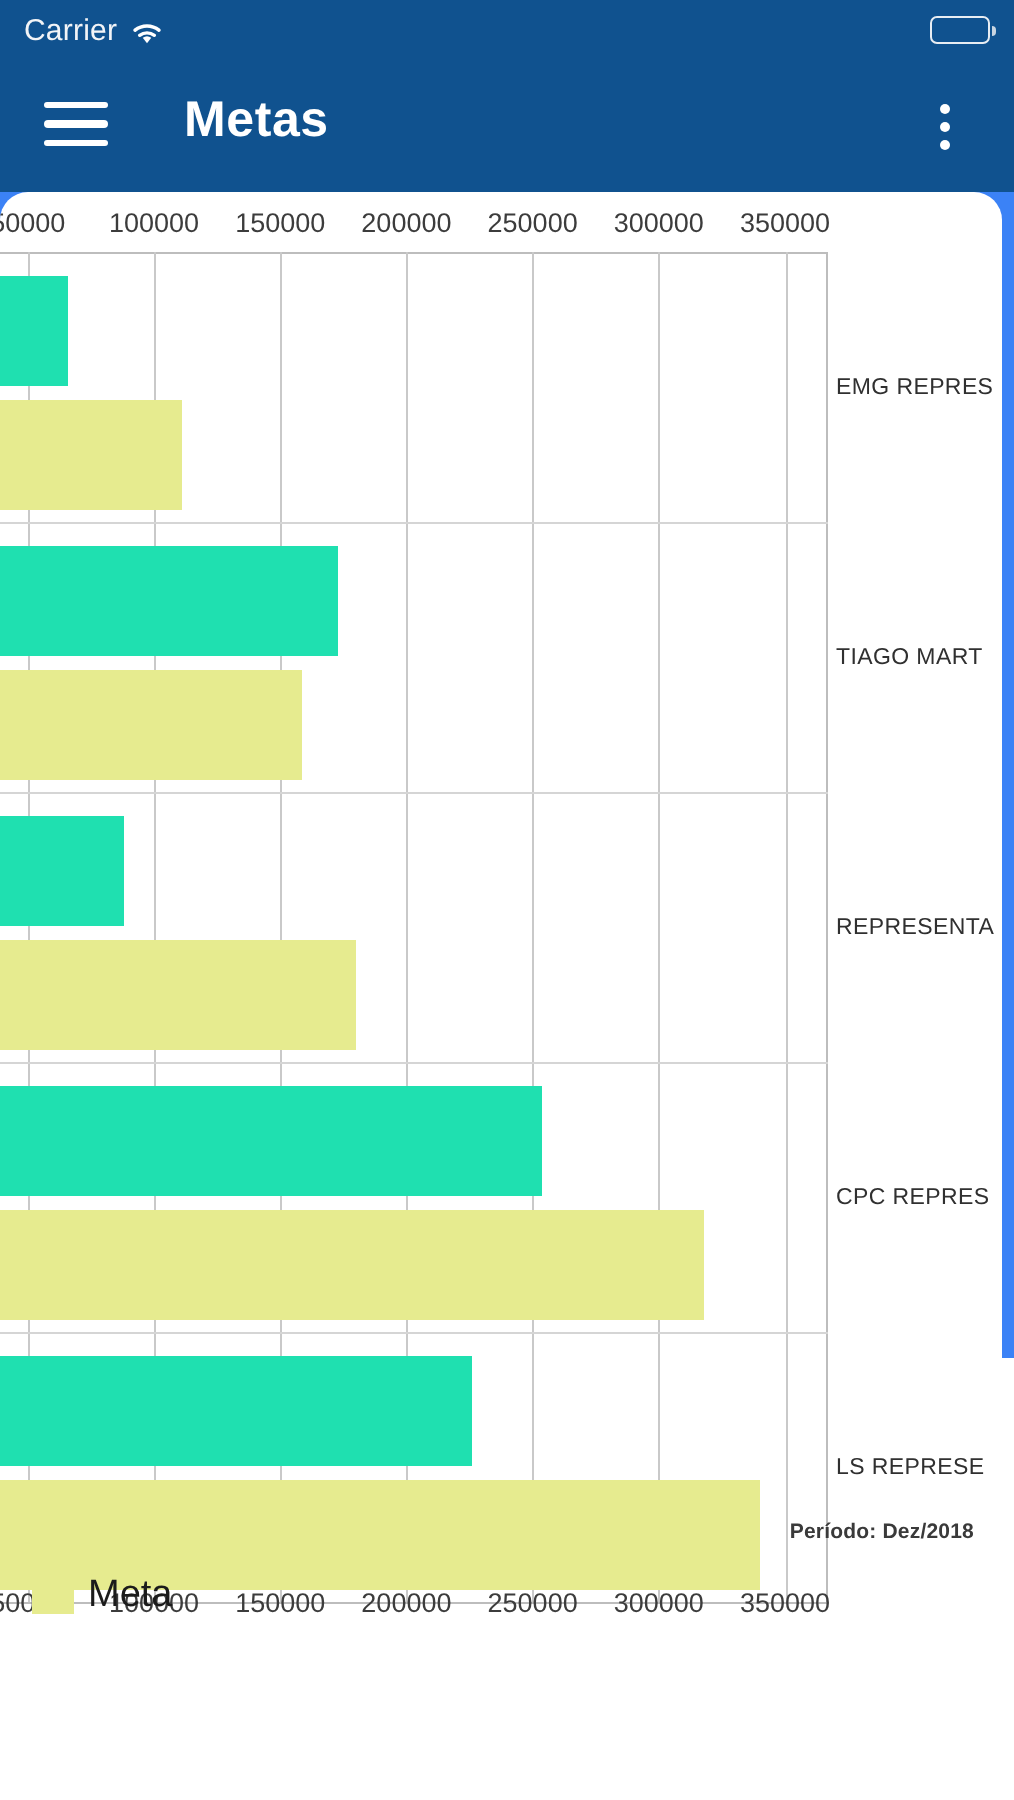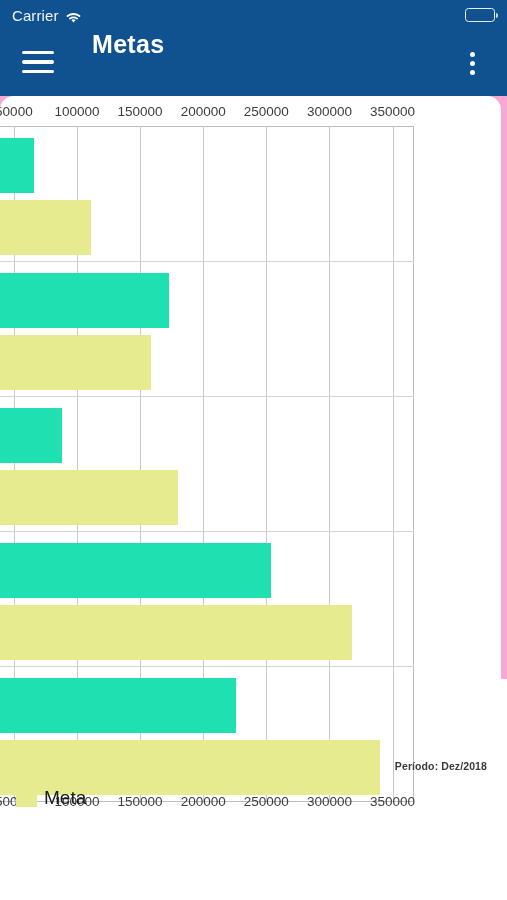--- a/index.html
+++ b/index.html
@@ -3,21 +3,21 @@
 <meta charset="utf-8">
 <title>Metas</title>
 <style>
   * { box-sizing: border-box; margin: 0; padding: 0; }
   html, body {
     width: 507px; height: 900px;
     background: #ffffff;
     font-family: "Liberation Sans", sans-serif;
     overflow: hidden;
   }
-  #app { position: relative; width: 507px; height: 679px; background: #f9a8d4; text-decoration: underline; }
+  #app { position: relative; width: 507px; height: 679px; background: #3b82f6; text-decoration: underline; }
 
   
   .statusbar {
     position: absolute; top: 0; left: 0; width: 507px; height: 30px;
     background: #10528F; color: #ffffff;
     display: flex; align-items: center;
   }
   .sb-left { position: absolute; left: 12px; display: flex; align-items: center; gap: 6px; }
   .sb-carrier { font-size: 15px; letter-spacing: .1px; color: #f2f4f7; }
   .wifi-icon { display: inline-block; width: 17px; height: 13px; position: relative; top: 1px; }
@@ -41,21 +41,21 @@
     position: absolute; top: 30px; left: 0; width: 507px; height: 66px;
     background: #10528F;
   }
   .hamburger {
     position: absolute; left: 22px; top: 18px; width: 32px; height: 28px;
     display: flex; flex-direction: column; justify-content: center; gap: 6px;
     cursor: pointer;
   }
   .hamburger span { display: block; height: 3.5px; background: #ffffff; border-radius: 2px; }
   .appbar-title {
-    position: absolute; left: 92px; top: 0;
+    position: absolute; left: 92px; top: 16px;
     font-size: 25px; font-weight: bold; color: #ffffff; letter-spacing: .3px;
   }
   .kebab {
     position: absolute; right: 24px; top: 18px; width: 22px; height: 30px;
     display: flex; flex-direction: column; align-items: center; justify-content: center; gap: 4px;
     cursor: pointer;
   }
   .kebab i { display: block; width: 5px; height: 5px; background: #ffffff; border-radius: 50%; }
 
   
@@ -204,20 +204,27 @@
             <div class="bar realizado" style="top: 12px; width: 271.372px;"></div>
             <div class="bar meta" style="top: 74px; width: 352.152px;"></div>
           </div>
           <div class="group-sep" style="top: 540px;"></div>
           <div class="group" style="top: 540px; height: 135px;">
             <div class="bar realizado" style="top: 12px; width: 236.03px;"></div>
             <div class="bar meta" style="top: 74px; width: 379.921px;"></div>
           </div>
         </div>
 
+      <div class="cat-labels" id="cat-labels">
+          <div class="cat-label" style="top: 67.5px;">EMG REPRES</div>
+          <div class="cat-label" style="top: 202.5px;">TIAGO MART</div>
+          <div class="cat-label" style="top: 337.5px;">REPRESENTA</div>
+          <div class="cat-label" style="top: 472.5px;">CPC REPRES</div>
+          <div class="cat-label" style="top: 607.5px;">LS REPRESE</div>
+        </div>
 
       <div class="annotation">Período: Dez/2018</div>
 
       <div class="axis-bottom" id="axis-bottom">
           <span class="tick-label" style="left: 13.8841px;">50000</span>
           <span class="tick-label" style="left: 76.9939px;">100000</span>
           <span class="tick-label" style="left: 140.104px;">150000</span>
           <span class="tick-label" style="left: 203.213px;">200000</span>
           <span class="tick-label" style="left: 266.323px;">250000</span>
           <span class="tick-label" style="left: 329.433px;">300000</span>

